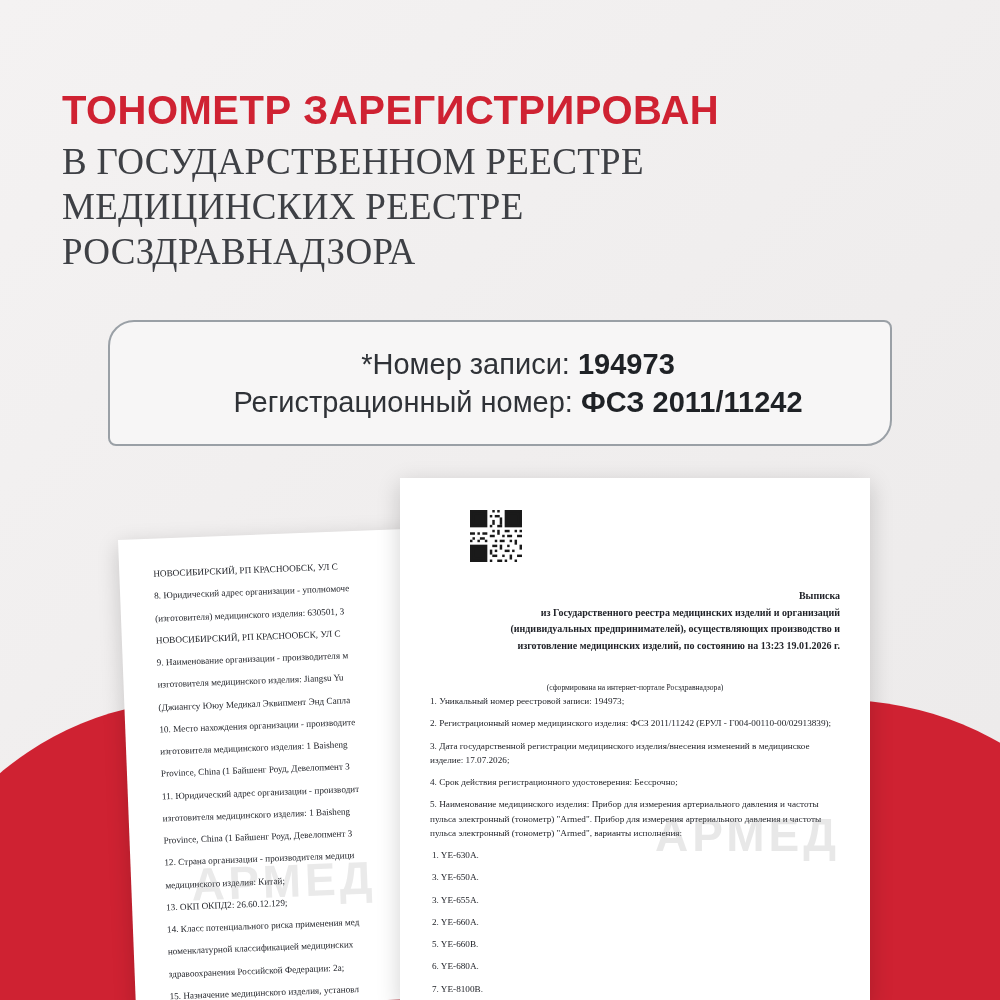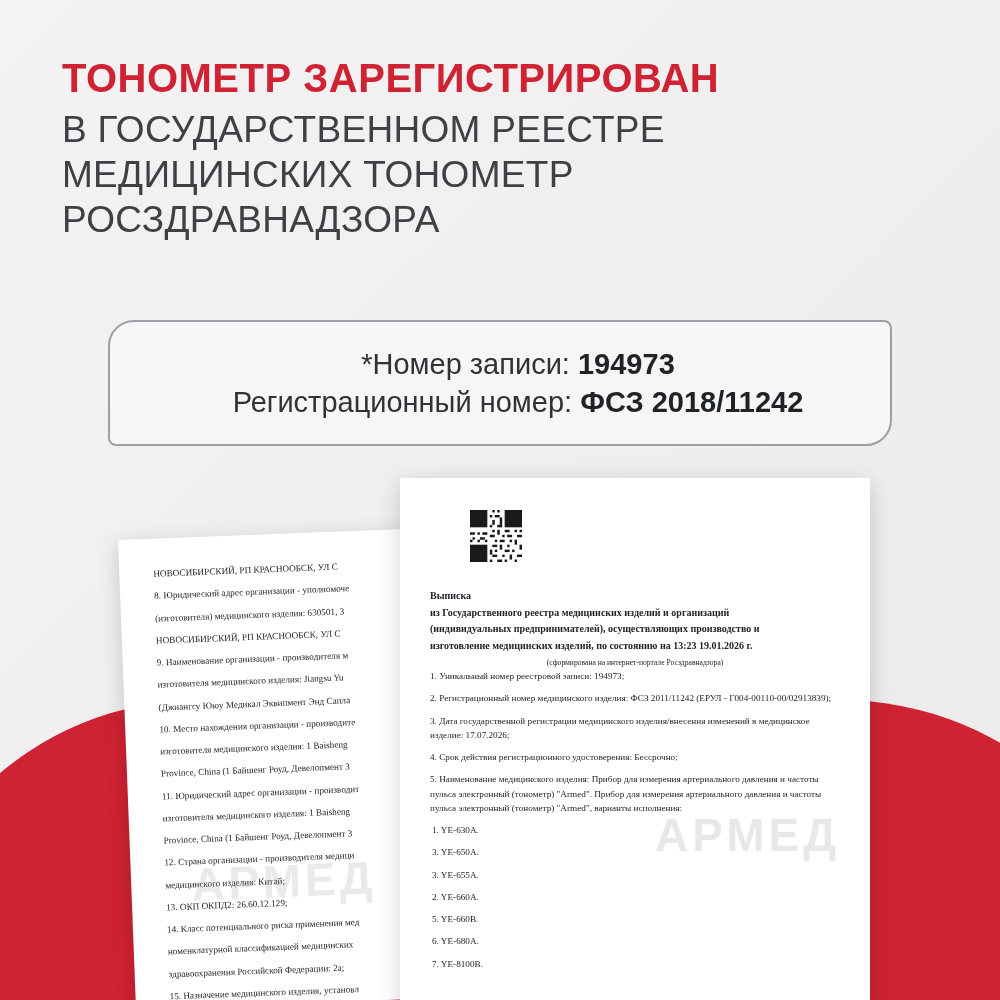--- a/index.html
+++ b/index.html
@@ -35,36 +35,37 @@
     left: 520px;
     top: 700px;
     width: 640px;
     height: 640px;
   }
 
   
   .headline {
     position: absolute;
     left: 62px;
-    top: 56px;
+    top: 88px;
     width: 880px;
   }
   .headline .line1 {
     font-size: 40px;
     font-weight: bold;
     color: #cf2232;
     letter-spacing: 0.5px;
     line-height: 1.12;
     margin-bottom: 6px;
   }
   .headline .rest {
     font-size: 37px;
     color: #3e4045;
     line-height: 1.22;
     letter-spacing: 0.3px;
+    font-family: Liberation Serif, serif;
   }
 
   
   .plaque {
     position: absolute;
     left: 108px;
     top: 320px;
     width: 784px;
     height: 126px;
     background: #f7f6f6;
@@ -144,25 +145,25 @@
   
   .qr {
     width: 52px;
     height: 52px;
     margin: 6px 0 22px 40px;
   }
   .qr rect { fill: #1a1a1a; }
 
   
   .doc-title {
-    text-align: left;
+    text-align: right;
     font-weight: bold;
     font-size: 10px;
     line-height: 1.65;
-    margin-bottom: 3px;
+    margin-bottom: 28px;
   }
   .doc-subnote {
     text-align: center;
     font-size: 7.6px;
   }
   .list-item {
     margin: 0 0 2px 0;
     padding-left: 2px;
   }
 </style>
@@ -171,33 +172,33 @@
 
 <div id="page">
 
   <div class="red-circle"></div>
   <div class="red-circle second"></div>
 
   <div class="headline">
     <div class="line1">ТОНОМЕТР ЗАРЕГИСТРИРОВАН</div>
     <div class="rest">
       <div>В ГОСУДАРСТВЕННОМ РЕЕСТРЕ</div>
-      <div>МЕДИЦИНСКИХ ТОНОМЕТР</div>
+      <div>МЕДИЦИНСКИХ РЕЕСТРЕ</div>
       <div>РОСЗДРАВНАДЗОРА</div>
     </div>
   </div>
 
   <div class="plaque">
     <div class="row">
       <span>*Номер записи:</span>
       <b>194973</b>
     </div>
     <div class="row">
       <span>Регистрационный номер:</span>
-      <b>ФСЗ 2018/11242</b>
+      <b>ФСЗ 2011/11242</b>
     </div>
   </div>
 
   <div class="doc doc-back">
     <div class="watermark back">АРМЕД</div>
     <div class="doc-body" id="back-body">
         <p>НОВОСИБИРСКИЙ, РП КРАСНООБСК, УЛ С</p>
         <p>8. Юридический адрес организации - уполномоче</p>
         <p>(изготовителя) медицинского изделия: 630501, З</p>
         <p>НОВОСИБИРСКИЙ, РП КРАСНООБСК, УЛ С</p>

